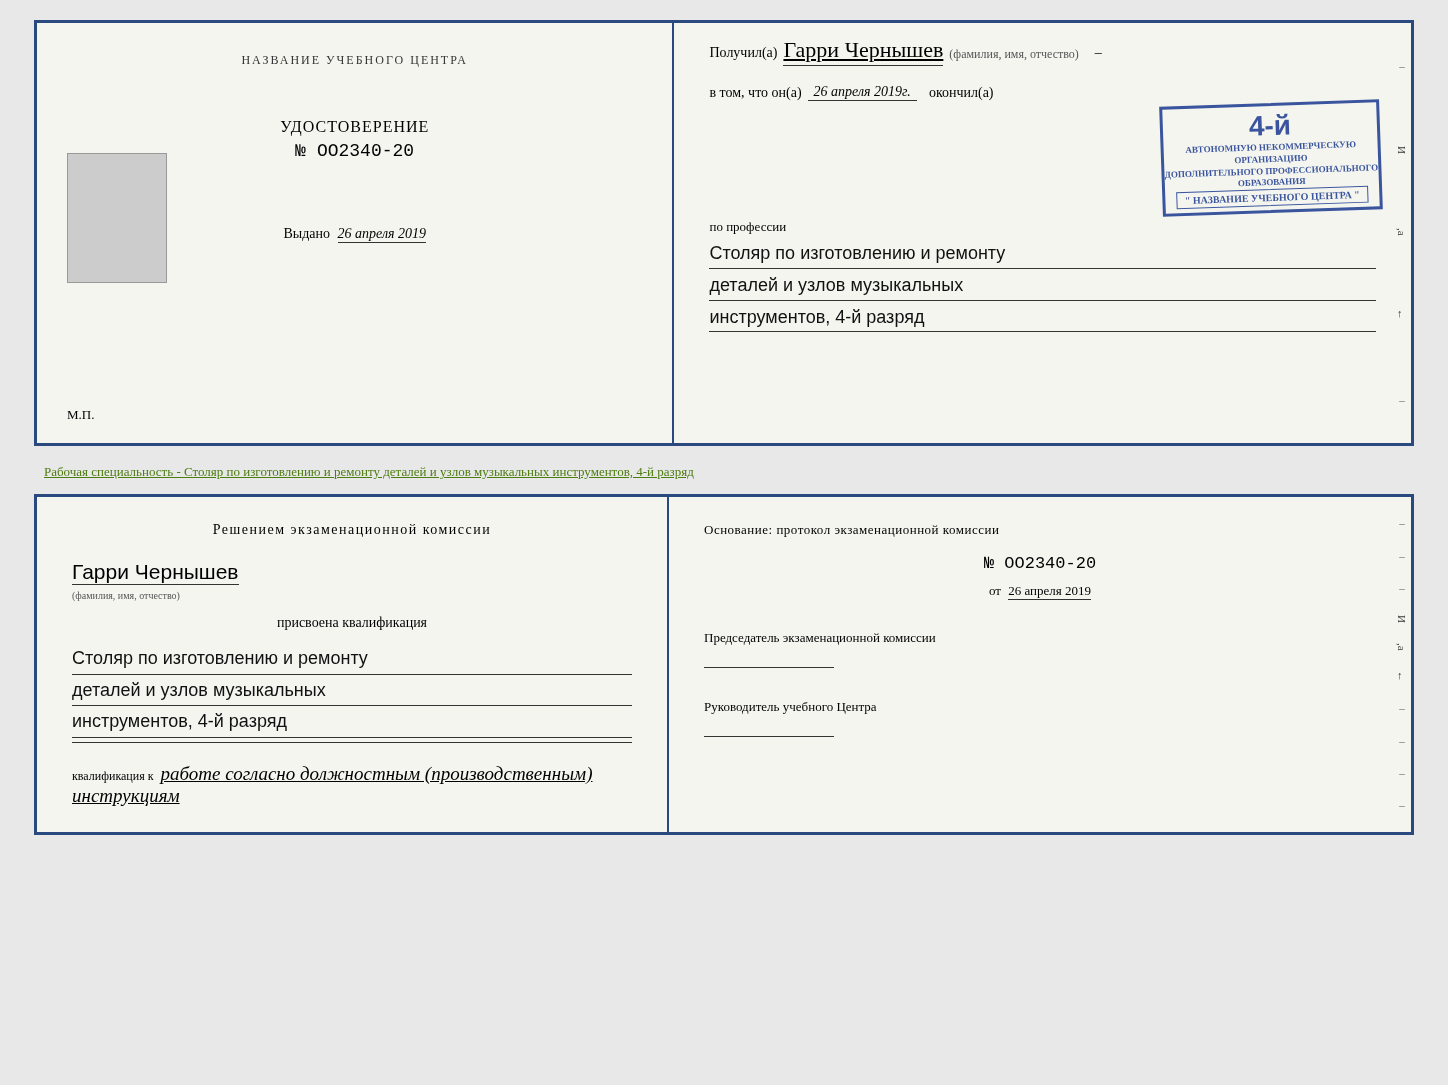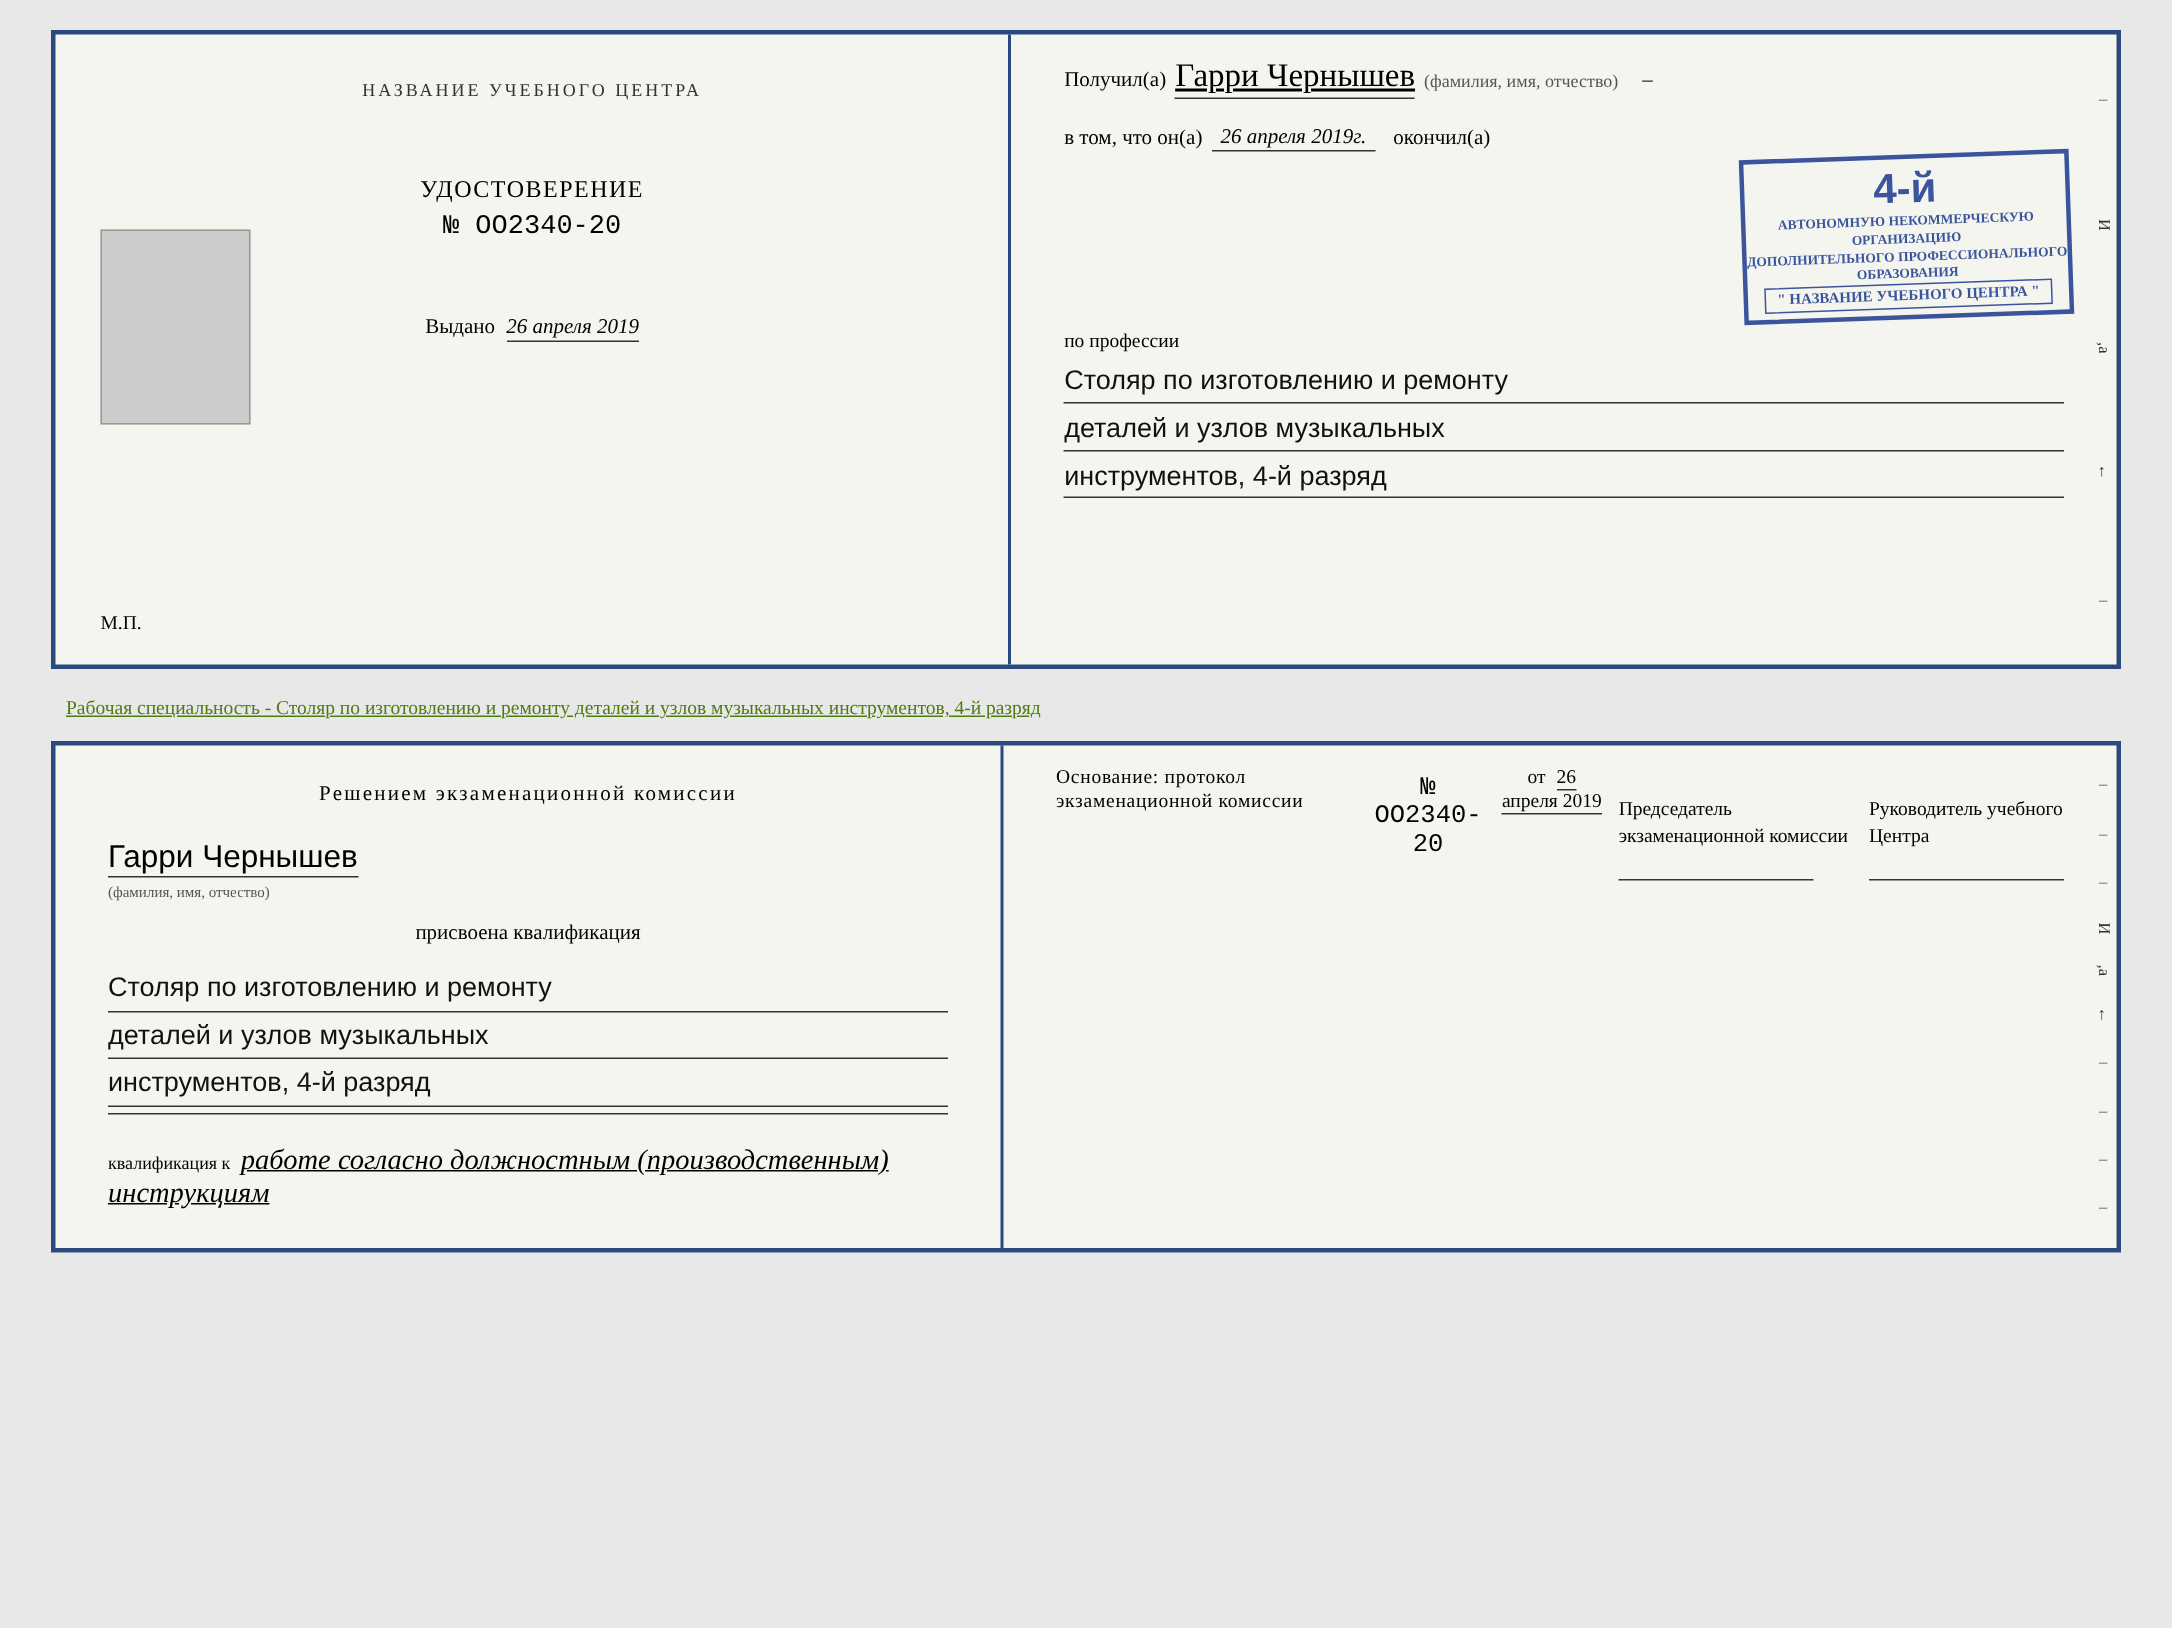--- a/index.html
+++ b/index.html
@@ -75,21 +75,21 @@
       text-transform: uppercase;
     }
 
     .udostoverenie-number {
       font-size: 18px;
       font-family: 'Courier New', monospace;
       margin-top: 5px;
     }
 
     .vydano-line {
-      margin-top: 50px;
+      margin-top: 65px;
       font-size: 14px;
     }
 
     .mp-label {
       position: absolute;
       bottom: 20px;
       left: 30px;
       font-size: 13px;
     }
 
@@ -205,23 +205,23 @@
       flex: 1;
       border-right: 2px solid #2a4a7f;
       padding: 25px 35px;
       display: flex;
       flex-direction: column;
       gap: 8px;
     }
 
     .bottom-right {
       flex: 1.2;
-      padding: 13px 35px;
-      display: flex;
-      flex-direction: row;
+      padding: 25px 35px;
+      display: flex;
+      flex-direction: column;
       gap: 10px;
     }
 
     .decision-title {
       font-size: 14px;
       letter-spacing: 1.5px;
       text-align: center;
       font-weight: normal;
     }
 

